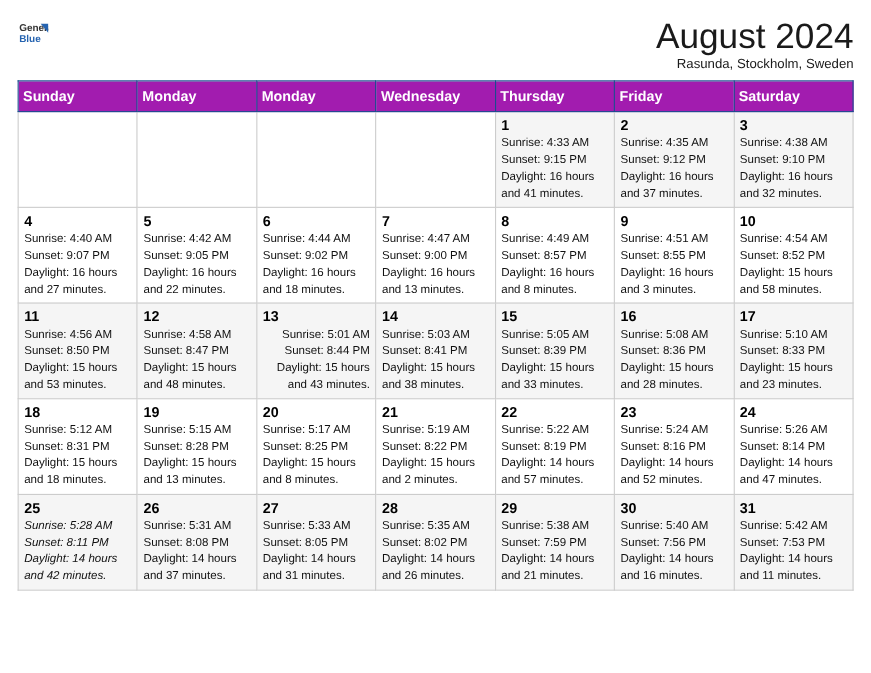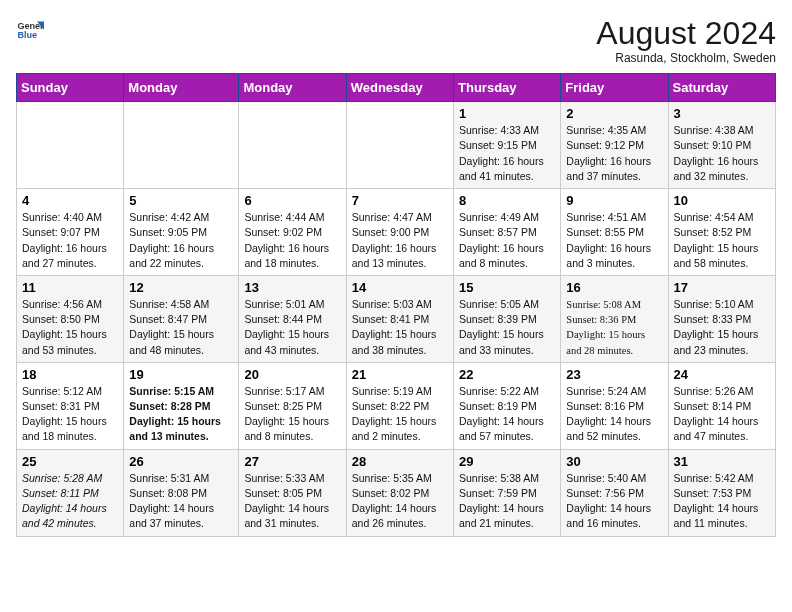--- a/index.html
+++ b/index.html
@@ -195,42 +195,42 @@
         </td>
         <td>
           <span class="day-num">12</span>
           <div class="day-info" style="white-space: pre-line;">Sunrise: 4:58 AM
 Sunset: 8:47 PM
 Daylight: 15 hours
 and 48 minutes.</div>
         </td>
         <td>
           <span class="day-num">13</span>
-          <div class="day-info" style="white-space: pre-line;">Sunrise: 5:01 AM
+          <div class="day-info" style="white-space: pre-line; text-align: right;">Sunrise: 5:01 AM
 Sunset: 8:44 PM
 Daylight: 15 hours
 and 43 minutes.</div>
         </td>
         <td>
           <span class="day-num">14</span>
           <div class="day-info" style="white-space: pre-line;">Sunrise: 5:03 AM
 Sunset: 8:41 PM
 Daylight: 15 hours
 and 38 minutes.</div>
         </td>
         <td>
           <span class="day-num">15</span>
           <div class="day-info" style="white-space: pre-line;">Sunrise: 5:05 AM
 Sunset: 8:39 PM
 Daylight: 15 hours
 and 33 minutes.</div>
         </td>
         <td>
           <span class="day-num">16</span>
-          <div class="day-info" style="white-space: pre-line; font-family: Liberation Serif, serif;">Sunrise: 5:08 AM
+          <div class="day-info" style="white-space: pre-line;">Sunrise: 5:08 AM
 Sunset: 8:36 PM
 Daylight: 15 hours
 and 28 minutes.</div>
         </td>
         <td>
           <span class="day-num">17</span>
           <div class="day-info" style="white-space: pre-line;">Sunrise: 5:10 AM
 Sunset: 8:33 PM
 Daylight: 15 hours
 and 23 minutes.</div>
@@ -239,21 +239,21 @@
       <tr>
         <td>
           <span class="day-num">18</span>
           <div class="day-info" style="white-space: pre-line;">Sunrise: 5:12 AM
 Sunset: 8:31 PM
 Daylight: 15 hours
 and 18 minutes.</div>
         </td>
         <td>
           <span class="day-num">19</span>
-          <div class="day-info" style="white-space: pre-line; font-weight: bold;">Sunrise: 5:15 AM
+          <div class="day-info" style="white-space: pre-line;">Sunrise: 5:15 AM
 Sunset: 8:28 PM
 Daylight: 15 hours
 and 13 minutes.</div>
         </td>
         <td>
           <span class="day-num">20</span>
           <div class="day-info" style="white-space: pre-line;">Sunrise: 5:17 AM
 Sunset: 8:25 PM
 Daylight: 15 hours
 and 8 minutes.</div>

